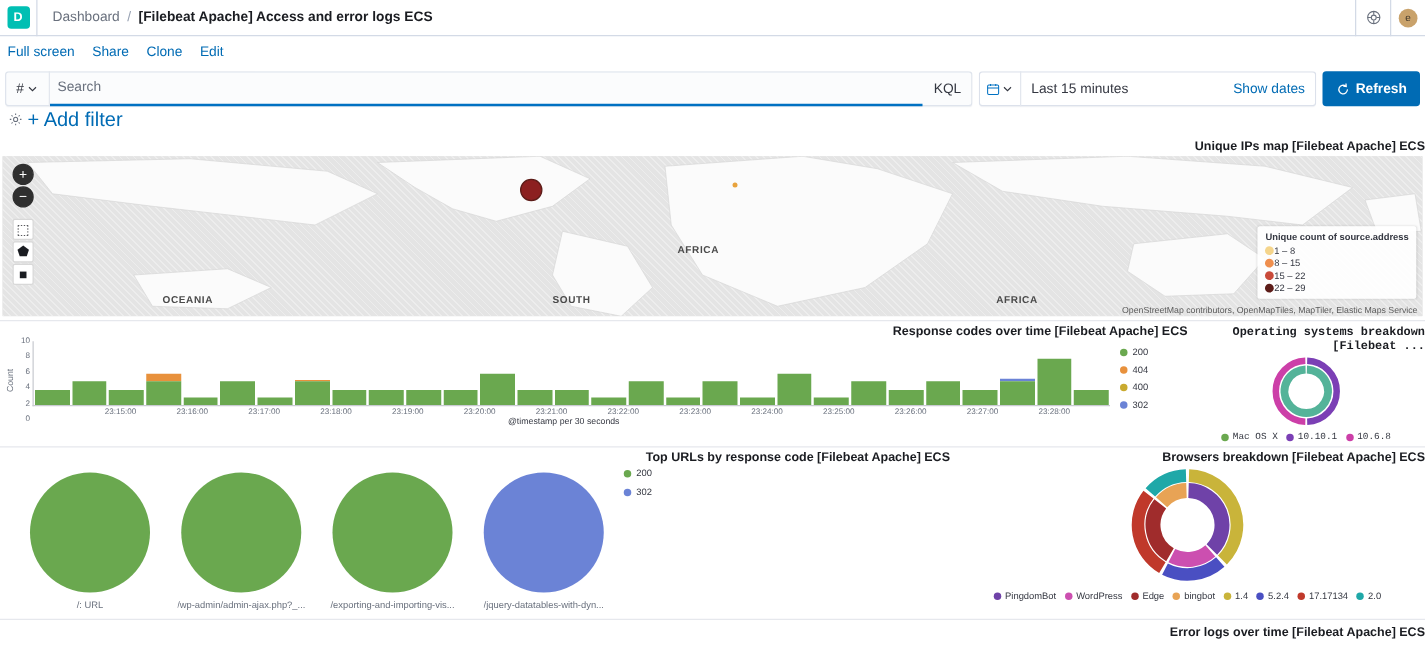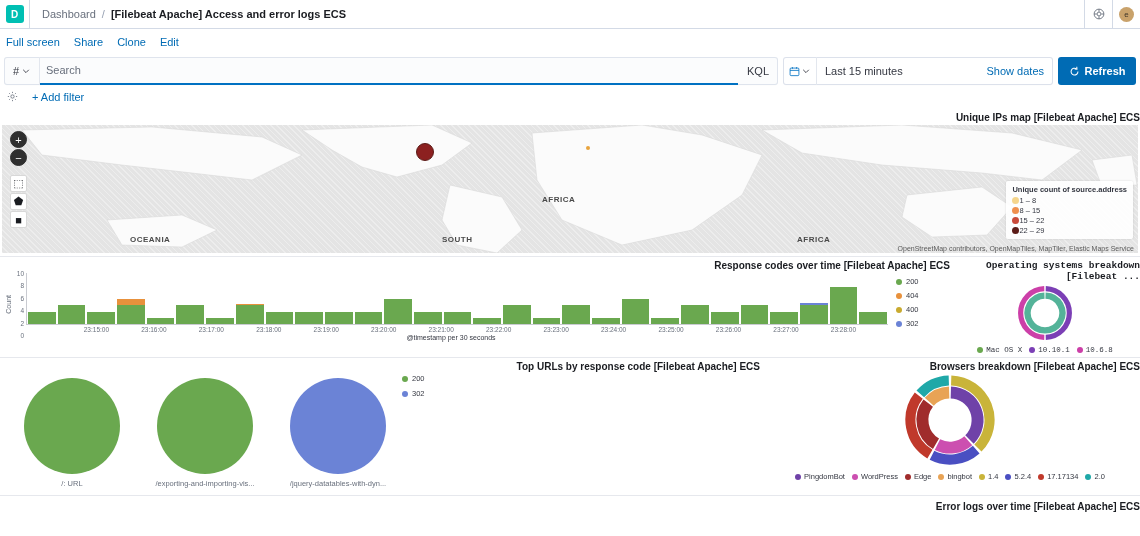--- a/index.html
+++ b/index.html
@@ -81,21 +81,21 @@
   .date-text { flex: 1; font-size: 11px; color: #343741; padding-left: 8px; }
   .show-dates { font-size: 11px; color: #006bb4; padding-right: 9px; cursor: pointer; }
   .refresh-btn {
     background: #006bb4; color: #fff; border: 0; border-radius: 3px;
     width: 78px; height: 28px; font-size: 11px; font-weight: 600;
     display: flex; align-items: center; justify-content: center; gap: 5px;
     font-family: inherit; cursor: pointer;
   }
 
   
-  .filterbar { height: 24px; display: flex; align-items: center; gap: 14px; padding-left: 7px; font-size: 11px; }
+  .filterbar { height: 24px; display: flex; align-items: center; gap: 4px; padding-left: 7px; font-size: 16px; }
   .add-filter { color: #006bb4; cursor: pointer; }
 
   
   .panel-title {
     font-size: 10px; font-weight: bold; color: #1a1c21;
     padding: 3px 0 2px 6px;
     text-align: right;
   }
   .panel-title.small { font-size: 9.5px; }
 
@@ -153,21 +153,21 @@
   .ts-legend { width: 62px; padding-left: 8px; display: flex; flex-direction: column; gap: 5px; justify-content: flex-start; padding-top: 4px; }
   .lg-item { display: flex; align-items: center; gap: 4px; font-size: 7.5px; color: #343741; }
   .lg-dot { width: 6px; height: 6px; border-radius: 50%; }
 
   
   .donut-wrap { display: flex; flex-direction: column; align-items: center; }
   .legend-inline { display: flex; flex-wrap: wrap; justify-content: center; gap: 7px; font-size: 7.5px; color: #343741; }
   .legend-inline .lg-item { gap: 3px; }
 
   
-  .bubbles { display: flex; align-items: center; justify-content: flex-start; gap: 33px; padding-left: 22px; height: 118px; }
+  .bubbles { display: flex; align-items: center; justify-content: flex-start; gap: 21px; padding-left: 22px; height: 118px; }
   .bubble-cell { width: 100px; display: flex; flex-direction: column; align-items: center; }
   .bubble { border-radius: 50%; }
   .bubble-label { font-size: 7.5px; color: #69707d; margin-top: 5px; white-space: nowrap; overflow: hidden; text-overflow: ellipsis; max-width: 118px; text-align: center; }
   .urls-legend { display: flex; flex-direction: column; gap: 6px; margin-left: 14px; padding-bottom: 60px; }
   .divider { height: 1px; background: #e6e8ed; margin: 3px 0 0 0; }
 </style>
 </head>
 <body>
 
 <div class="topbar">
@@ -481,20 +481,24 @@
   <div class="col-urls">
     <div class="panel-title">Top URLs by response code [Filebeat Apache] ECS</div>
     <div style="display:flex">
       <div class="bubbles" id="url-bubbles">
           <div class="bubble-cell">
             <div class="bubble" style="width:96px;height:96px;background:#6aa84f"></div>
             <div class="bubble-label">/: URL</div>
           </div>
           <div class="bubble-cell">
             <div class="bubble" style="width:96px;height:96px;background:#6aa84f"></div>
+            <div class="bubble-label">/wp-admin/admin-ajax.php?_...</div>
+          </div>
+          <div class="bubble-cell">
+            <div class="bubble" style="width:96px;height:96px;background:#6aa84f"></div>
             <div class="bubble-label">/exporting-and-importing-vis...</div>
           </div>
           <div class="bubble-cell">
             <div class="bubble" style="width:96px;height:96px;background:#6b83d6"></div>
             <div class="bubble-label">/jquery-datatables-with-dyn...</div>
           </div>
         </div>
       <div class="urls-legend" id="urls-legend">
           <div class="lg-item">
             <span class="lg-dot" style="background:#6aa84f"></span>

